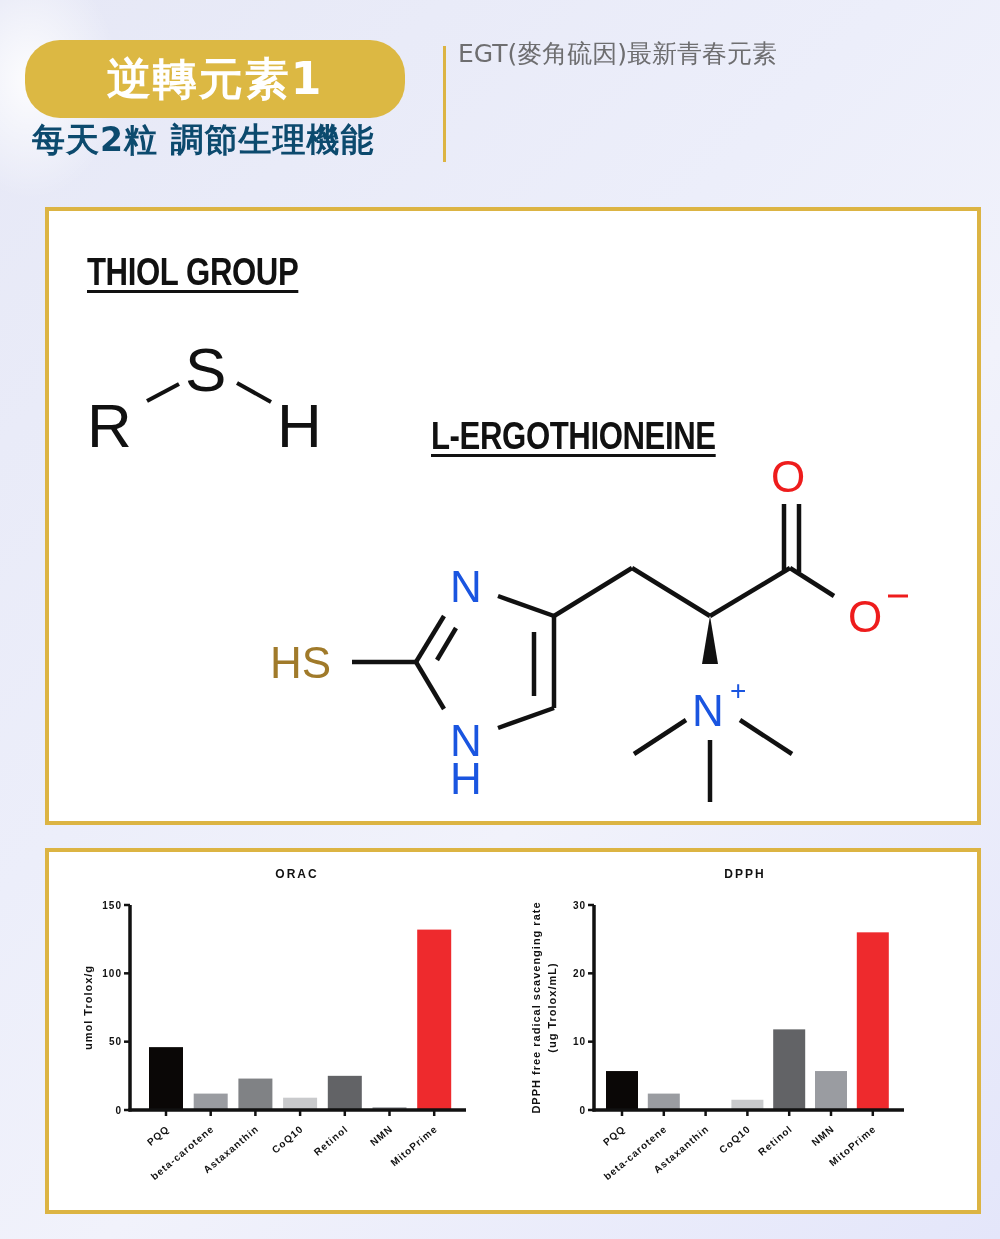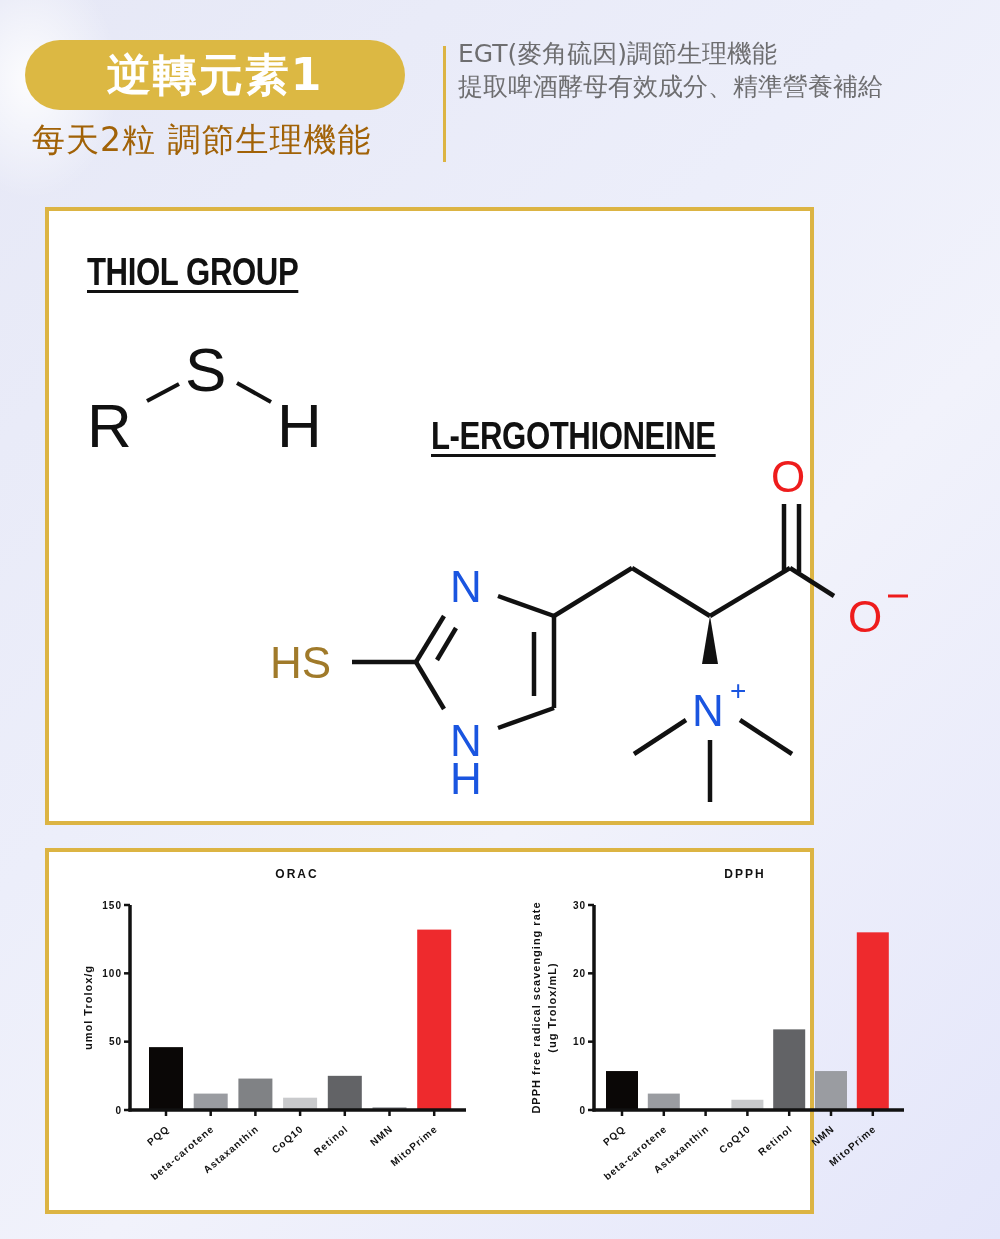--- a/index.html
+++ b/index.html
@@ -8,46 +8,46 @@
     position: relative;
     background: linear-gradient(135deg, #e6e8f6 0%, #eceefa 40%, #f1f2fb 60%, #e4e6fa 100%);
     font-family: "DejaVu Sans", sans-serif;
   }
   .bg-glow {
     position: absolute; left: -60px; top: -40px; width: 180px; height: 240px;
     background: radial-gradient(ellipse at center, rgba(255,255,255,0.9) 0%, rgba(255,255,255,0) 70%);
   }
   
   .pill {
-    position: absolute; left: 25px; top: 40px; width: 380px; height: 70px;
+    position: absolute; left: 25px; top: 40px; width: 380px; height: 78px;
     background: #dcb843; border-radius: 35px;
     display: flex; align-items: center; justify-content: center;
   }
   .pill-text {
     color: #fff; font-weight: bold; font-size: 44px; letter-spacing: 2px;
     font-family: "DejaVu Sans", sans-serif;
   }
   .subhead {
     position: absolute; left: 32px; top: 118px; width: 380px;
-    color: #a16207; font-weight: normal; font-size: 33px; letter-spacing: 1px;
+    color: #0c4a6e; font-weight: bold; font-size: 33px; letter-spacing: 1px;
     white-space: nowrap;
   }
   .vline {
     position: absolute; left: 443px; top: 46px; width: 3px; height: 116px; background: #dcb443;
   }
   .desc {
     position: absolute; left: 458px; top: 38px;
     color: #6e6e70; font-size: 25px; line-height: 32.5px;
     font-family: "DejaVu Sans", sans-serif;
   }
   .desc div { white-space: nowrap; }
 
   
   .panel {
-    position: absolute; left: 45px; width: 769px;
+    position: absolute; left: 45px; width: 936px;
     background: #fff; border: 4px solid #dcb443;
   }
   .panel-chem { top: 207px; height: 618px; }
   .panel-chart { top: 848px; height: 366px; }
 
   .title-u {
     position: absolute; font-family: "Liberation Sans", sans-serif; font-weight: bold;
     color: #111; text-decoration: underline; text-decoration-thickness: 3px; text-underline-offset: 5px;
     transform: scaleX(0.82); transform-origin: left center; letter-spacing: -0.5px;
   }
@@ -61,22 +61,21 @@
 <body>
 
 <div class="bg-glow"></div>
 
 <div class="pill">
   <span class="pill-text">逆轉元素1</span>
 </div>
 <div class="subhead">每天2粒 調節生理機能</div>
 <div class="vline"></div>
 <div class="desc">
-  <div>EGT(麥角硫因)調節生理機能</div>
-  <div>提取啤酒酵母有效成分、精準營養補給</div>
+  <div>EGT(麥角硫因)最新青春元素</div>
 </div>
 
 <div class="panel panel-chem">
   <div class="title-u thiol-title">THIOL GROUP</div>
 
   <svg width="904" height="610" viewBox="0 0 904 610" style="position:absolute;left:0;top:0">
 
     <g>
       <text x="38" y="236" font-size="62" fill="#111">R</text>
       <text x="136" y="180" font-size="62" fill="#111">S</text>

